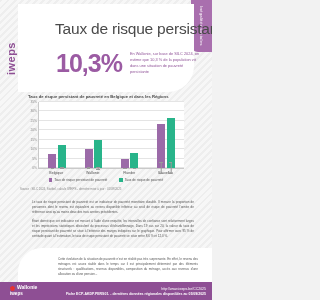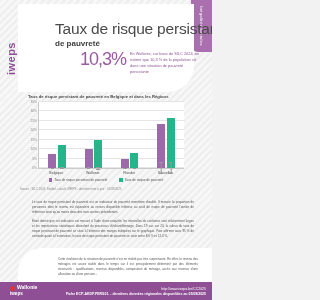--- a/index.html
+++ b/index.html
@@ -39,21 +39,21 @@
     position:absolute;left:37px;top:16px;
     font-size:15.5px;color:#4a4a4a;font-weight:400;letter-spacing:-.2px;
     white-space:nowrap;
   }
   .hero-sub{
     position:absolute;left:37px;top:35px;
     font-size:8px;color:#3c3c3c;font-weight:bold;
   }
   .hero-fig{
     position:absolute;left:38px;top:45px;
-    font-size:18px;color:#9b5ba3;font-weight:400;letter-spacing:-1px;margin-left:24px;
+    font-size:25px;color:#9b5ba3;font-weight:700;letter-spacing:-1px;
   }
   .hero-note{
     position:absolute;left:112px;top:47px;width:72px;
     font-size:3.9px;line-height:1.55;color:#8e5096;
   }
   
   .chart-wrap{position:absolute;left:18px;top:94px;right:18px;}
   .chart-title{
     font-size:4.2px;font-weight:bold;color:#4a4a4a;margin:0 0 3px 10px;
   }
@@ -138,21 +138,20 @@
 <div class="bg-hatch"></div>
 
 <div class="left-logo">iweps</div>
 
 <div class="right-tab">
   <span>Inégalités sociales</span>
 </div>
 
 <div class="hero">
   <div class="hero-title">Taux de risque persistant</div>
-  <div class="hero-sub">de pauvreté</div>
   <div class="hero-fig">10,3%</div>
   <div class="hero-note">En Wallonie, sur base de SILC 2024, on estime que 10,3 % de la population vit dans une situation de pauvreté persistante</div>
 </div>
 
 <div class="chart-wrap">
   <div class="chart-title">Taux de risque persistant de pauvreté en Belgique et dans les Régions</div>
   <div class="plot">
     <div id="grid-host">
         <div class="gridline" style="bottom: 0%;">
           <div class="ytick">0%</div>

